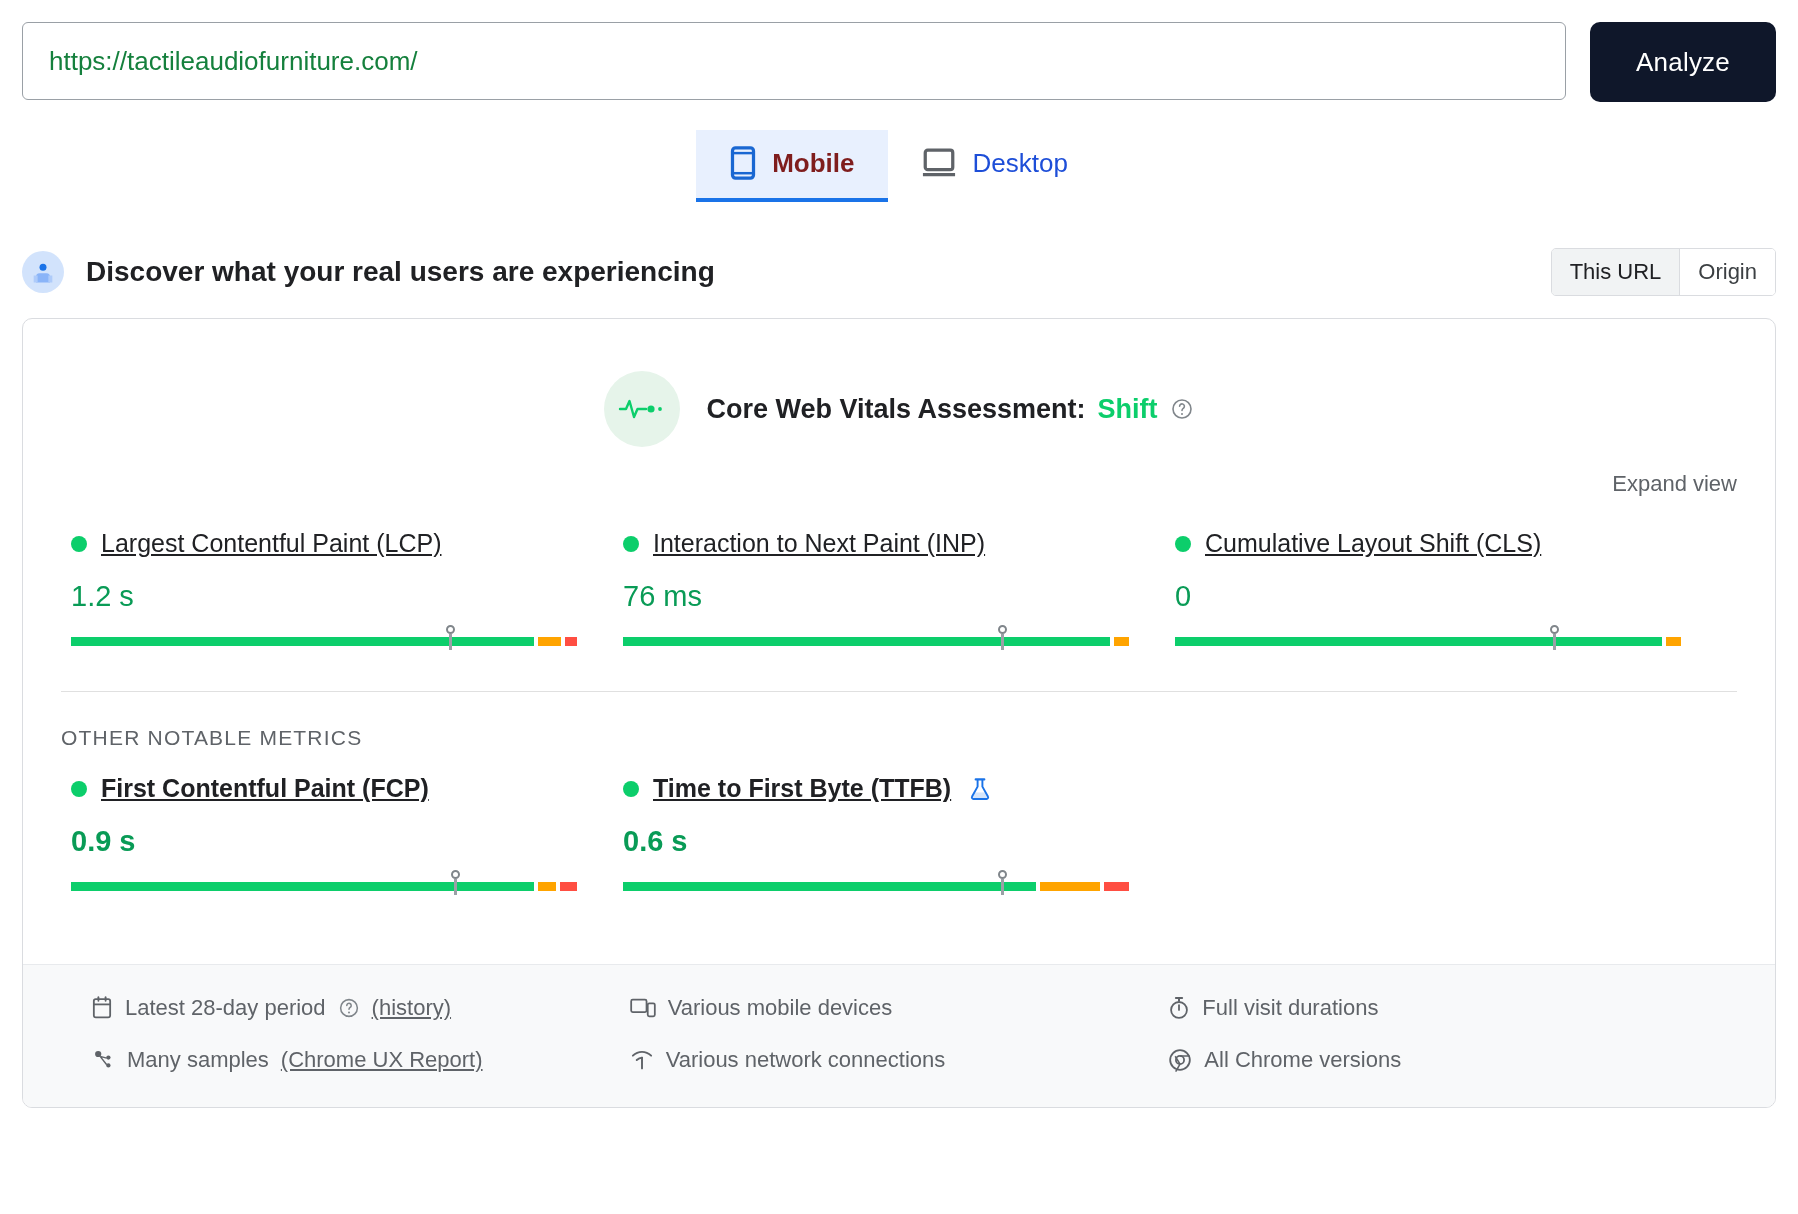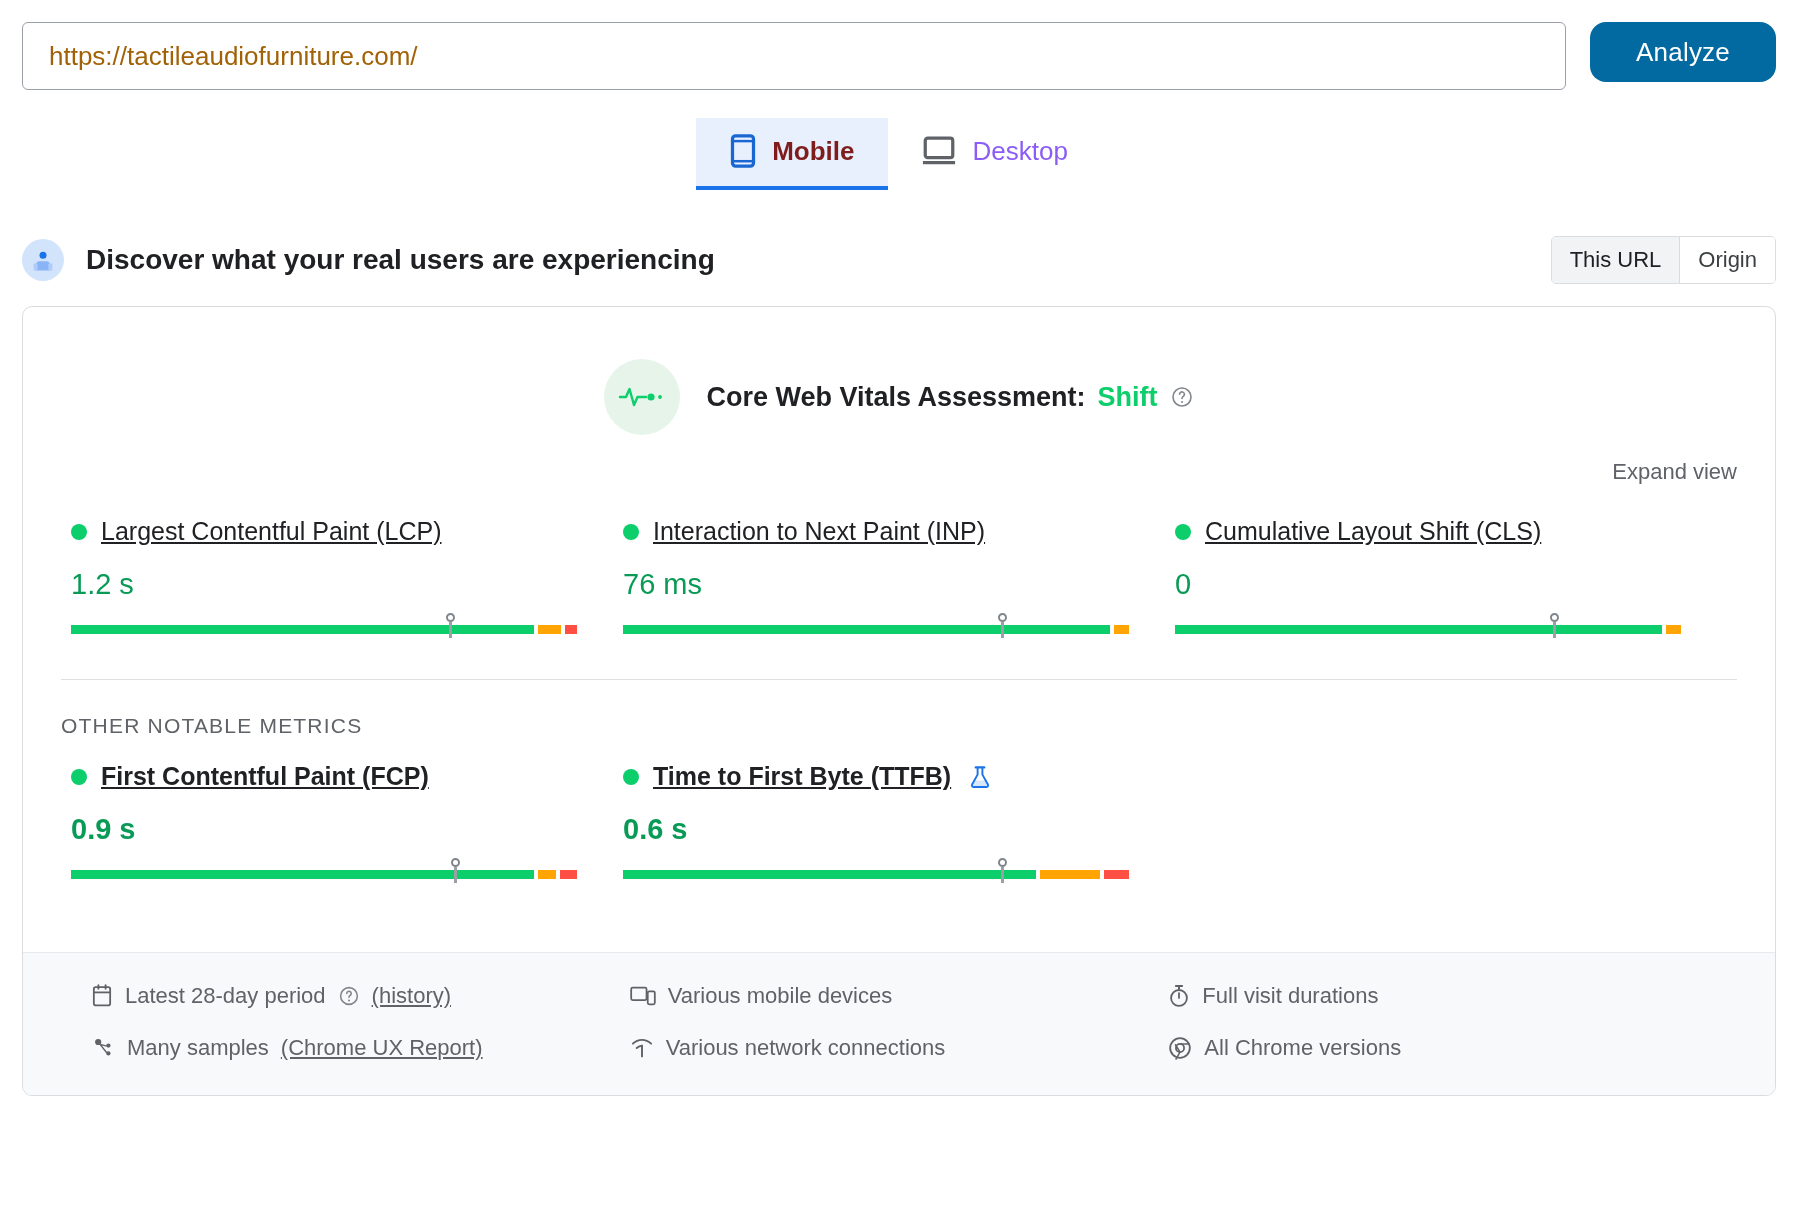--- a/index.html
+++ b/index.html
@@ -18,57 +18,57 @@
 
   
   .url-row {
     display: flex;
     align-items: stretch;
     padding: 22px 22px 0 22px;
     gap: 24px;
   }
   .url-input {
     flex: 1;
-    height: 68px;
+    height: 78px;
     border: 1px solid #9aa0a6;
     border-radius: 6px;
     background: #fff;
     font-family: "Liberation Sans", sans-serif;
     font-size: 26px;
-    color: #a16207;
+    color: #15803d;
     padding: 0 26px;
     outline: none;
   }
   .analyze-btn {
     width: 186px;
-    height: 60px;
+    height: 80px;
     border: none;
-    border-radius: 16px;
-    background: #0369a1;
+    border-radius: 10px;
+    background: #0f172a;
     color: #fff;
     font-family: "Liberation Sans", sans-serif;
     font-size: 26px;
     letter-spacing: .2px;
     cursor: pointer;
   }
 
   
   .tabs {
     display: flex;
     justify-content: center;
     gap: 0px;
     margin-top: 28px;
   }
   .tab {
     display: flex;
     align-items: center;
     gap: 16px;
     padding: 16px 34px 18px 34px;
     font-size: 26px;
-    color: #8b5cf6;
+    color: #1d4ed8;
     cursor: pointer;
     border-bottom: 4px solid transparent;
     background: transparent;
   }
   .tab.active {
     background: #e8f0fe;
     color: #7f1d1d;
     border-bottom: 4px solid #1a73e8;
     font-weight: bold;
   }

